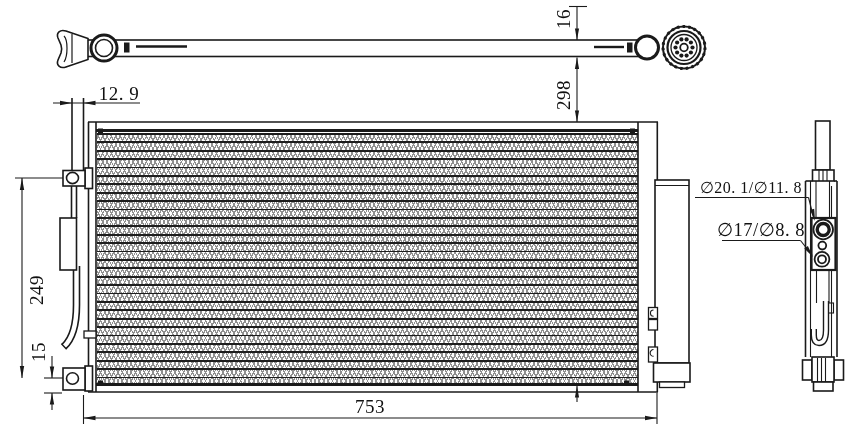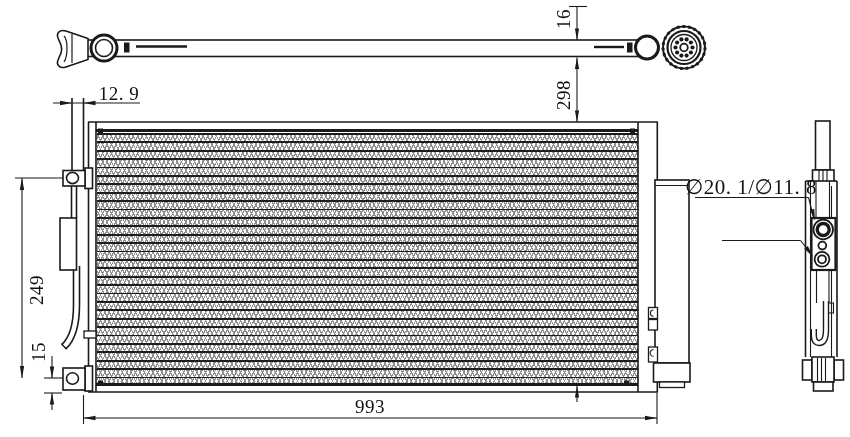--- a/index.html
+++ b/index.html
@@ -194,15 +194,16 @@
       <line x1="800.5" y1="240.5" x2="812" y2="255"></line>
       <polygon points="813,257 804.3,248.5 807.9,245.9" fill="#1a1a1a" stroke="none"></polygon>
     </g>
   </svg>
 
   <span class="dim" style="left:119px;top:94px;">12. 9</span>
   <span class="dim rot" style="left:564px;top:19px;">16</span>
   <span class="dim rot" style="left:564px;top:95px;">298</span>
   <span class="dim rot" style="left:37px;top:290px;">249</span>
   <span class="dim rot" style="left:39px;top:352px;">15</span>
-  <span class="dim" style="left:370px;top:407px;">993</span>
-  <span class="dim" style="left:751px;top:187px;font-size:21px;">∅20. 1/∅11. 8</span>
+  <span class="dim" style="left:370px;top:407px;">753</span>
+  <span class="dim" style="left:751px;top:187px;font-size:16px;">∅20. 1/∅11. 8</span>
+  <span class="dim" style="left:761px;top:230px;font-size:18.5px;">∅17/∅8. 8</span>
 </div>
 
 </body></html>

